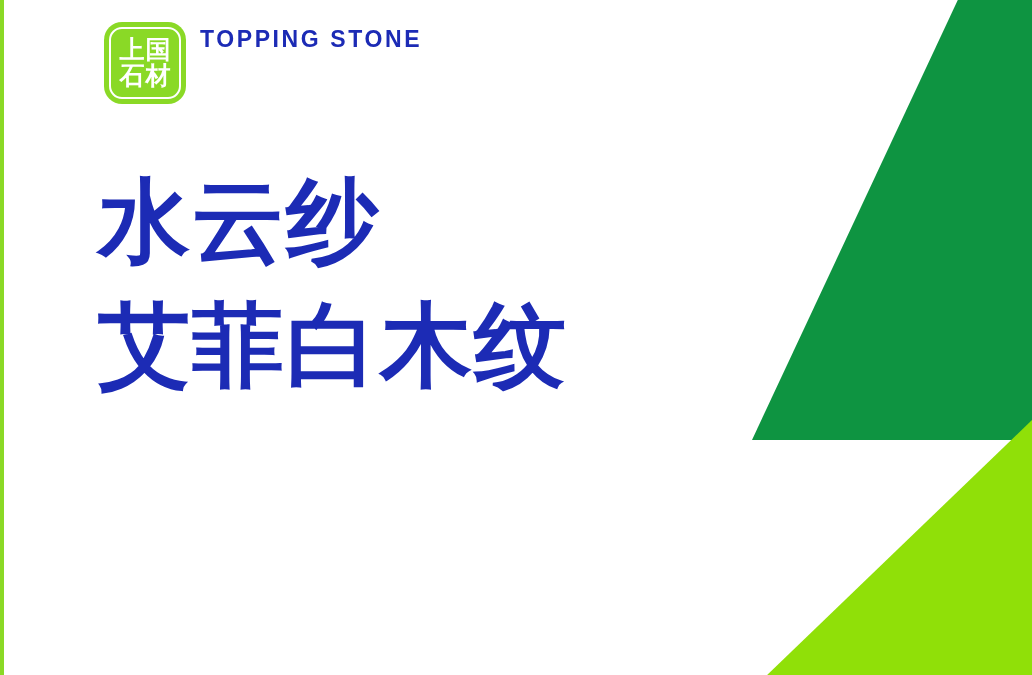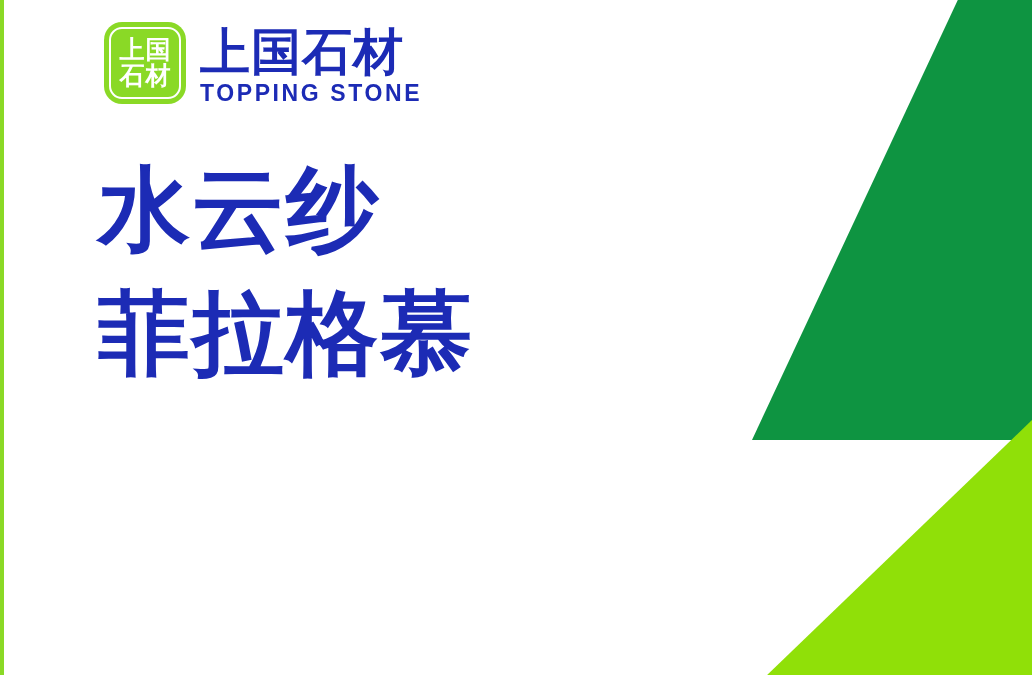--- a/index.html
+++ b/index.html
@@ -130,21 +130,21 @@
     font-size: 23px;
     line-height: 26px;
     letter-spacing: 2.6px;
     white-space: nowrap;
     margin-top: 1px;
   }
 
   
   #product-list {
     position: absolute;
-    top: 148px;
+    top: 160px;
     left: 98px;
     display: flex;
     flex-direction: column;
   }
 
   .product-line {
     color: #1c2bb5;
     font-family: "DejaVu Sans", "Liberation Sans", sans-serif;
     font-weight: 700;
     font-size: 92px;
@@ -167,24 +167,23 @@
     <div id="logo-mark">
       <div id="logo-glyph-grid">
         <span class="logo-glyph">上</span>
         <span class="logo-glyph">国</span>
         <span class="logo-glyph">石</span>
         <span class="logo-glyph">材</span>
       </div>
     </div>
 
     <div id="brand-text-block">
-      <div id="brand-name-cn">上国石材</div>
       <div id="brand-name-en">TOPPING STONE</div>
     </div>
 
   </div>
 
   <div id="product-list">
     <div class="product-line">水云纱</div>
-    <div class="product-line">菲拉格慕</div>
+    <div class="product-line">艾菲白木纹</div>
   </div>
 
 </div>
 
 </body></html>

